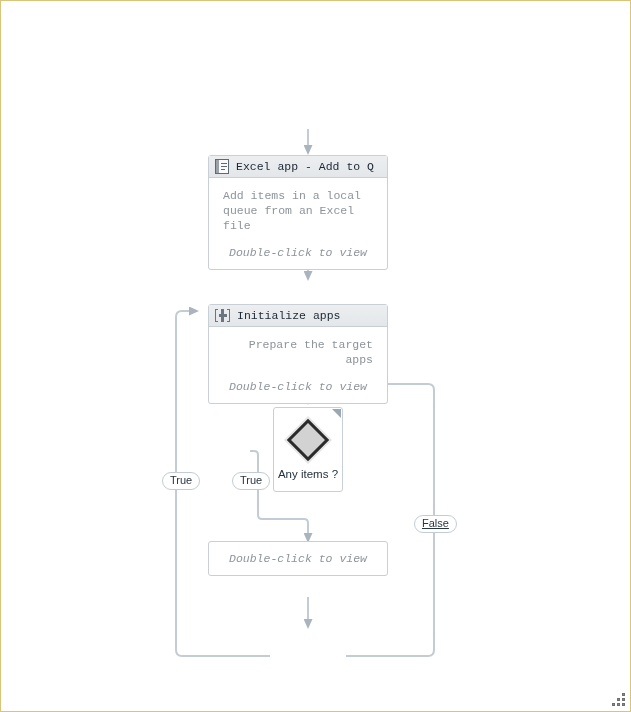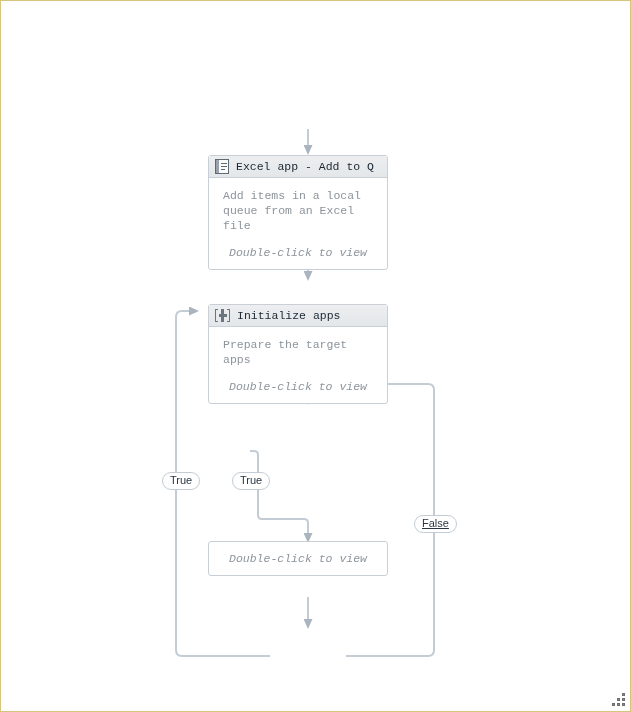--- a/index.html
+++ b/index.html
@@ -332,25 +332,33 @@
       <div class="act-header">
         <span class="state-icon">
           <span class="brk l"></span>
           <span class="cr-v"></span>
           <span class="cr-h"></span>
           <span class="brk r"></span>
         </span>
         <span class="act-title">Initialize apps</span>
       </div>
       <div class="act-body">
-        <div class="act-desc" style="text-align:left;">Prepare the target apps</div>
+        <div class="act-desc" style="text-align:right;">Prepare the target apps</div>
         <div class="act-hint">Double-click to view</div>
       </div>
     </div>
 
+    <div class="node dec-node" style="left:272px; top:383px;">
+      <span class="dec-corner"></span>
+      <div class="diamond-wrap">
+        <span class="diamond-shadow"></span>
+        <span class="diamond"></span>
+      </div>
+      <div class="dec-label">Any items ?</div>
+    </div>
 
     <div class="node act-node" style="left:207px; top:517px;">
       <div class="act-body">
         <div class="act-hint solo">Double-click to view</div>
       </div>
     </div>
 
 
     <div class="pill" style="left:161px; top:448px;">True</div>
     <div class="pill" style="left:231px; top:448px;">True</div>

